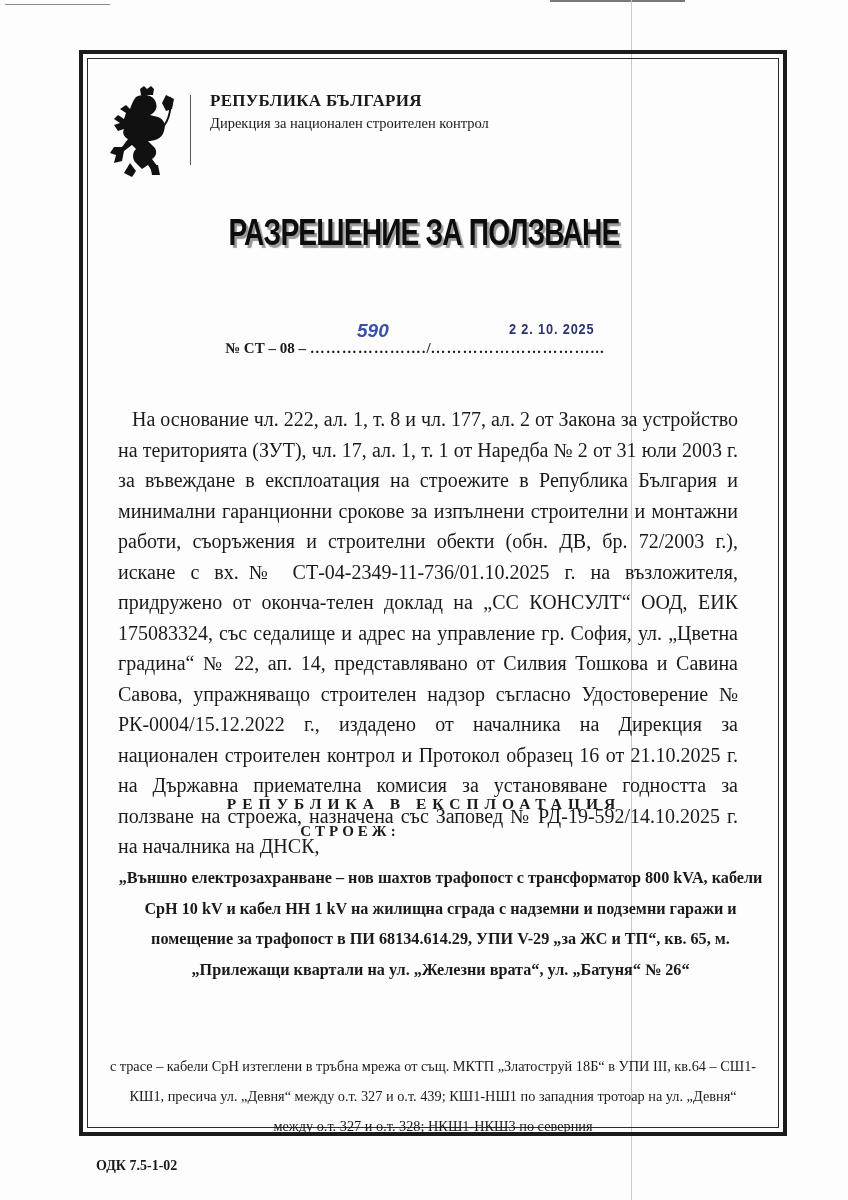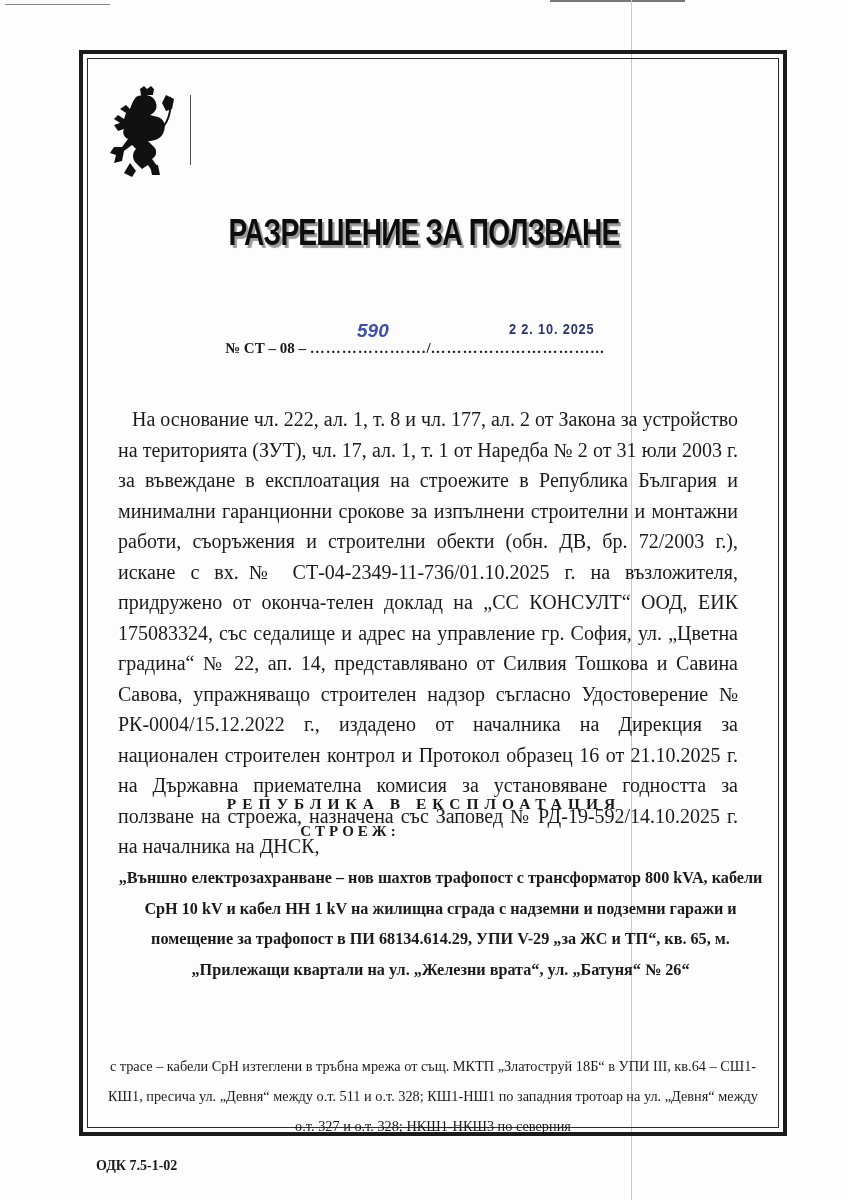--- a/index.html
+++ b/index.html
@@ -77,31 +77,33 @@
 <div class="header">
   <svg class="coat-of-arms" viewBox="0 0 70 96">
     <path fill="#111" d="M30 4 l4 -3 l3 3 l4 -3 l3 3 l-1 6 l-12 0 z"></path>
     <path fill="#111" d="M26 12 c8 -4 18 -2 20 6 c2 6 -2 10 -6 12 l8 2 c6 2 8 8 6 14 c-2 8 -10 10 -16 10 l6 6 c4 4 2 10 -2 12 l6 8 l-6 4 l-4 -6 l-6 4 l-6 -6 c-4 -4 -4 -10 0 -14 l-4 -4 l-8 6 l-2 10 l-8 2 l2 -8 l-6 -2 l4 -6 l8 0 l6 -8 c-4 -2 -6 -6 -4 -10 l-6 2 l-4 -6 l6 -2 l-6 -4 l4 -4 l6 4 l2 -6 l-6 -4 l6 -4 l4 4 c2 -6 4 -10 6 -12 z"></path>
     <path fill="none" stroke="#111" stroke-width="2" d="M48 46 c10 -6 14 -20 12 -34"></path>
     <path fill="#111" d="M56 10 l8 4 l-2 10 l-6 2 l-4 -8 z"></path>
     <path fill="#111" d="M20 78 l-6 10 l8 4 l4 -6 z M40 80 l2 10 l8 0 l-2 -10 z"></path>
   </svg>
   <div class="header-divider"></div>
   <div class="header-text">
+    <div class="republic">РЕПУБЛИКА БЪЛГАРИЯ</div>
+    <div class="directorate">Дирекция за национален строителен контрол</div>
   </div>
 </div>
 
 <div class="doc-title">РАЗРЕШЕНИЕ ЗА ПОЛЗВАНЕ</div>
 
 <div class="number-line">
   <span>№ СТ – 08 – </span><span class="dots">………………….</span><span>/</span><span class="dots">…………………………...</span>
   <span class="handwritten">590</span>
   <span class="stamped-date">2 2. 10. 2025</span>
 </div>
 
 <div class="body-text">На основание чл. 222, ал. 1, т. 8 и чл. 177, ал. 2 от Закона за устройство на територията (ЗУТ),   чл. 17, ал. 1, т. 1 от Наредба № 2 от 31 юли 2003 г. за въвеждане в експлоатация на строежите в Република България и минимални гаранционни срокове за изпълнени строителни и монтажни работи, съоръжения и строителни обекти (обн. ДВ, бр. 72/2003 г.), искане с вх.№ СТ-04-2349-11-736/01.10.2025 г. на възложителя, придружено от оконча-телен доклад на „СС КОНСУЛТ“ ООД, ЕИК 175083324, със седалище и адрес на управление гр. София, ул. „Цветна градина“ № 22, ап. 14,  представлявано от Силвия Тошкова и Савина Савова, упражняващо строителен надзор съгласно Удостоверение № РК-0004/15.12.2022 г.,  издадено от началника на Дирекция за национален строителен контрол и Протокол образец 16 от 21.10.2025 г. на Държавна приемателна комисия за установяване годността за ползване на строежа, назначена със Заповед № РД-19-592/14.10.2025 г. на началника на ДНСК,</div>
 
 <div class="commission-title">РЕПУБЛИКА В ЕКСПЛОАТАЦИЯ</div>
 <div class="building-label">СТРОЕЖ:</div>
 <div class="building-desc">„Външно електрозахранване – нов шахтов трафопост с трансформатор 800 kVA,  кабели СрН 10 kV и кабел НН 1 kV на жилищна сграда с надземни и подземни гаражи и помещение за трафопост в ПИ 68134.614.29, УПИ V-29 „за ЖС и ТП“, кв. 65, м. „Прилежащи квартали на ул. „Железни врата“, ул. „Батуня“ № 26“</div>
-<div class="route-text">с трасе – кабели СрН изтеглени в тръбна мрежа от същ. МКТП „Златоструй 18Б“ в  УПИ III, кв.64 – СШ1-КШ1, пресича ул. „Девня“ между о.т. 511 и о.т. 328; КШ1-НШ1 по западния тротоар на ул. „Девня“ между о.т. 327 и о.т. 328; НКШ1-НКШ3 по северния</div>
+<div class="route-text">с трасе – кабели СрН изтеглени в тръбна мрежа от същ. МКТП „Златоструй 18Б“ в  УПИ III, кв.64 – СШ1-КШ1, пресича ул. „Девня“ между о.т. 327 и о.т. 439; КШ1-НШ1 по западния тротоар на ул. „Девня“ между о.т. 327 и о.т. 328; НКШ1-НКШ3 по северния</div>
 
 <div class="form-code">ОДК 7.5-1-02</div>
 
 </body></html>

